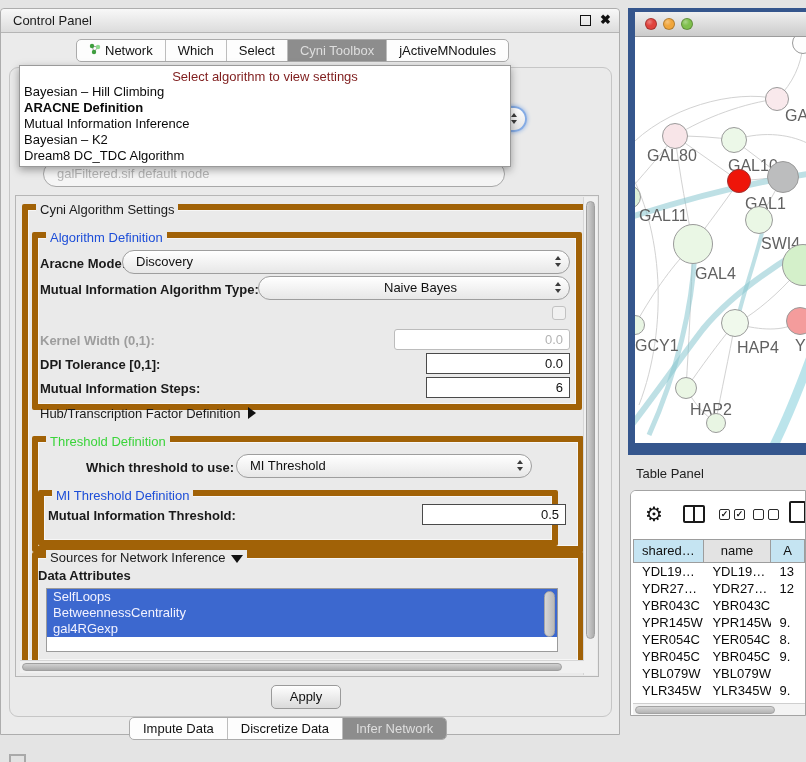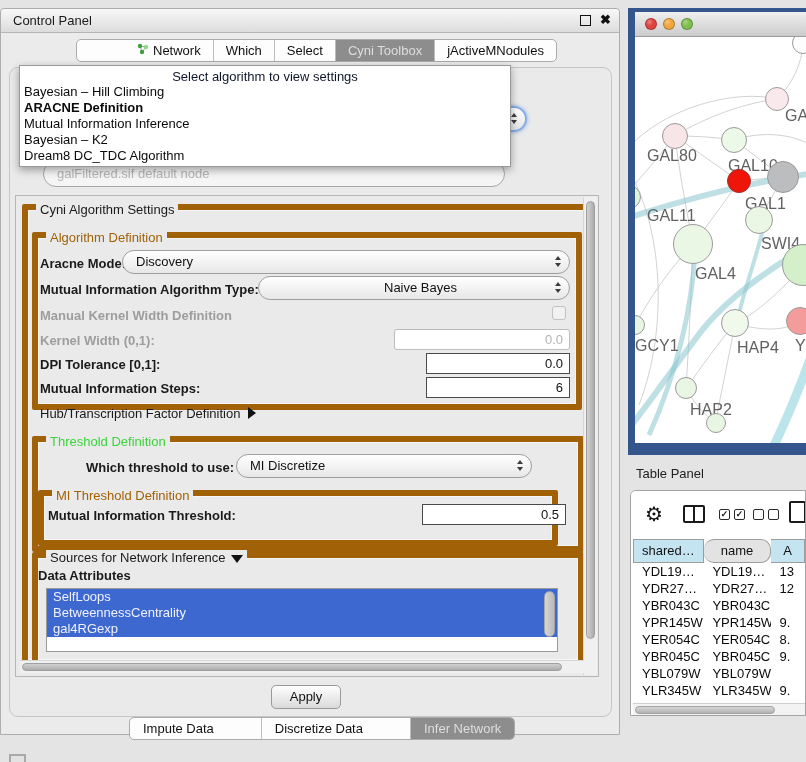--- a/index.html
+++ b/index.html
@@ -9,49 +9,49 @@
   
   .cp{position:absolute;left:0;top:8px;width:620px;height:727px;background:#ebebeb;border:1px solid #adadad;box-sizing:border-box;border-radius:4px 4px 0 0;}
   .cp-titlebar{position:absolute;left:0;top:0;width:100%;height:23px;background:linear-gradient(#f8f8f8,#dcdcdc);border-bottom:1px solid #b5b5b5;border-radius:4px 4px 0 0;}
   .cp-title{position:absolute;left:12px;top:4px;font-size:13px;color:#1a1a1a;}
   .cp-float{position:absolute;right:28px;top:6px;width:9px;height:9px;border:1.6px solid #111;}
   .cp-close{position:absolute;right:8px;top:3px;font-size:13px;font-weight:bold;color:#111;}
 
   
   .tabs{position:absolute;left:75px;top:30px;height:21px;display:flex;border:1px solid #ababab;border-radius:5px;overflow:hidden;background:#fdfdfd;}
   .tab{font-size:13px;line-height:21px;padding:0 12px;color:#111;border-left:1px solid #bdbdbd;display:flex;align-items:center;gap:4px;white-space:nowrap;}
-  .tab:first-child{border-left:none;margin-left:48px;}
+  .tab:first-child{border-left:none;}
   .tab.sel{background:#8d8d8d;color:#dedede;}
 
   
   .cp-body{position:absolute;left:8px;top:58px;width:603px;height:650px;background:#eaeaea;border:1px solid #c6c6c6;border-radius:9px;box-sizing:border-box;}
 
   
   .combo{position:absolute;height:24px;border:1px solid #9e9e9e;border-radius:12px;background:linear-gradient(#ffffff,#e7e7e7);box-sizing:border-box;font-size:13px;line-height:22px;color:#111;padding-left:13px;}
   .spin{position:absolute;right:8px;top:50%;margin-top:-6px;}
   .spin b,.spin i{display:block;width:0;height:0;border-left:3.5px solid transparent;border-right:3.5px solid transparent;}
   .spin b{border-bottom:4.5px solid #3c3c3c;margin-bottom:2.5px;}
   .spin i{border-top:4.5px solid #3c3c3c;}
 
   
   .popup{position:absolute;left:18px;top:56px;width:490px;background:#ffffff;border:1px solid #9a9a9a;box-shadow:0 3px 8px rgba(0,0,0,.35);z-index:30;padding:3px 0 2px 0;}
-  .popup .prompt{font-size:13px;color:#0f172a;text-align:center;line-height:15px;}
+  .popup .prompt{font-size:13px;color:#7f1d1d;text-align:center;line-height:15px;}
   .popup .item{font-size:13px;color:#0a0a0a;line-height:16px;padding-left:4px;white-space:nowrap;}
   .popup .item.sel{font-weight:bold;}
 
   
   .combo-sliver{position:absolute;left:42px;top:152px;width:462px;height:26px;border:1px solid #a8a8a8;border-radius:13px;background:#f5f5f5;box-sizing:border-box;font-size:13px;color:#b5b5b5;line-height:24px;padding-left:13px;z-index:5;}
   .combo-frag{position:absolute;left:506px;top:97px;width:20px;height:26px;border:2px solid #84abe4;border-left:none;border-radius:0 13px 13px 0;background:linear-gradient(#fff,#e4e4e4);box-shadow:0 0 4px #84abe4;box-sizing:border-box;z-index:5;}
 
   
   .pane{position:absolute;left:14px;top:186px;width:584px;height:482px;border:1px solid #b6b6b6;background:#eaeaea;box-sizing:border-box;z-index:10;}
   .fs{position:absolute;border:6px solid #a16207;border-radius:2px;box-shadow:inset 0 0 0 1px rgba(255,255,255,.55);}
   .fs>.legend{position:absolute;top:-8px;left:8px;background:#eaeaea;padding:0 4px;font-size:13px;white-space:nowrap;}
   .legend.black{color:#1a1a1a;}
-  .legend.blue{color:#a16207;text-align:right;}
+  .legend.blue{color:#1d4ed8;text-align:right;}
   .legend.green{color:#3bd43b;}
   .lbl{position:absolute;font-size:13px;color:#1a1a1a;white-space:nowrap;}
   .lbl.b{font-weight:bold;}
   .lbl.dis{color:#9d9d9d;font-weight:bold;}
   .tf{position:absolute;height:21px;background:#fff;border:1px solid #4a4a4a;box-sizing:border-box;font-size:13px;line-height:19px;text-align:right;padding:0 6px;color:#111;}
   .tf.dis{border:1px solid #bcbcbc;border-radius:3px;color:#b3b3b3;}
   .cb{position:absolute;width:14px;height:14px;border:1.5px solid #c2c2c2;border-radius:3px;background:#f1f1f1;box-sizing:border-box;}
   .tri-right{display:inline-block;width:0;height:0;border-top:6px solid transparent;border-bottom:6px solid transparent;border-left:8px solid #111;margin-left:8px;vertical-align:-1px;}
   .tri-down{display:inline-block;width:0;height:0;border-left:6px solid transparent;border-right:6px solid transparent;border-top:8px solid #111;margin-left:5px;vertical-align:-1px;}
 
@@ -59,21 +59,21 @@
   .attr-item{height:16px;line-height:16px;font-size:13px;padding-left:6px;background:#3c68cf;color:#f2f2ff;white-space:nowrap;}
   .attr-scroll{position:absolute;right:2px;top:2px;width:11px;height:46px;border-radius:6px;background:linear-gradient(90deg,#d6d6d6,#b9b9b9);border:1px solid #a6a6a6;box-sizing:border-box;}
 
   .sb-v{position:absolute;right:1px;top:1px;width:13px;height:478px;background:#f0f0f0;border-left:1px solid #d6d6d6;}
   .sb-v .thumb{position:absolute;left:1.5px;top:4px;width:9px;height:438px;border-radius:6px;background:linear-gradient(90deg,#d2d2d2,#ababab);border:1px solid #9f9f9f;box-sizing:border-box;}
   .sb-h{position:absolute;left:4px;top:464px;width:564px;height:12px;background:#f0f0f0;border-top:1px solid #d6d6d6;}
   .sb-h .thumb{position:absolute;left:2px;top:1.5px;width:540px;height:8px;border-radius:6px;background:linear-gradient(#d2d2d2,#ababab);border:1px solid #9f9f9f;box-sizing:border-box;}
 
   .apply{position:absolute;left:270px;top:676px;width:68px;height:22px;border:1px solid #9a9a9a;border-radius:5px;background:linear-gradient(#fefefe,#dadada);font-size:13px;text-align:center;line-height:21px;color:#111;z-index:10;}
 
-  .btabs{position:absolute;left:128px;top:708px;height:21px;display:flex;border:1px solid #ababab;border-radius:5px;overflow:hidden;background:#fdfdfd;gap:34px;}
+  .btabs{position:absolute;left:128px;top:708px;height:21px;display:flex;border:1px solid #ababab;border-radius:5px;overflow:hidden;background:#fdfdfd;}
   .btab{font-size:13px;line-height:21px;padding:0 13px;color:#111;border-left:1px solid #bdbdbd;white-space:nowrap;}
   .btab:first-child{border-left:none;}
   .btab.sel{background:#8d8d8d;color:#dedede;}
 
   .corner-icon{position:absolute;left:9px;top:754px;width:17px;height:14px;border:2px solid #a9a9a9;background:#e2e2e2;box-sizing:border-box;}
 
   
   .netw{position:absolute;left:628px;top:8px;width:178px;height:447px;background:#35568d;}
   .net-inner{position:absolute;left:7px;top:4px;right:0;bottom:12px;background:#fff;}
   .net-titlebar{position:absolute;left:0;top:0;right:0;height:24px;background:linear-gradient(#efefef,#cbcbcb);border-bottom:1px solid #9c9c9c;}
@@ -178,37 +178,36 @@
           </span>
       </div>
       <span class="lbl b" style="left:24px;top:86px;">Mutual Information Algorithm Type:</span>
       <div class="combo" style="left:242px;top:80px;width:312px;text-align:center;">
         <span>Naive Bayes</span>
         <span class="spin">
             <b></b>
             <i></i>
           </span>
       </div>
-      <span class="lbl dis" style="left:24px;top:112px;">Manual Kernel Width Definition</span>
       <div class="cb" style="left:536px;top:110px;"></div>
       <span class="lbl dis" style="left:24px;top:137px;">Kernel Width (0,1):</span>
       <div class="tf dis" style="left:378px;top:133px;width:176px;">0.0</div>
       <span class="lbl b" style="left:24px;top:161px;">DPI Tolerance [0,1]:</span>
       <div class="tf" style="left:410px;top:157px;width:144px;">0.0</div>
       <span class="lbl b" style="left:24px;top:185px;">Mutual Information Steps:</span>
       <div class="tf" style="left:410px;top:181px;width:144px;">6</div>
 
       <span class="lbl" style="left:24px;top:210px;"><span>Hub/Transcription Factor Definition</span><span class="tri-right"></span></span>
 
       <div class="fs" style="left:16px;top:240px;width:540px;height:104px;">
         <span class="legend green">Threshold Definition</span>
       </div>
       <span class="lbl b" style="left:70px;top:264px;">Which threshold to use:</span>
       <div class="combo" style="left:220px;top:258px;width:296px;">
-        <span>MI Discretize</span>
+        <span>MI Threshold</span>
         <span class="spin">
             <b></b>
             <i></i>
           </span>
       </div>
       <div class="fs" style="left:22px;top:294px;width:508px;height:44px;">
         <span class="legend blue">MI Threshold Definition</span>
       </div>
       <span class="lbl b" style="left:32px;top:312px;">Mutual Information Threshold:</span>
       <div class="tf" style="left:406px;top:308px;width:144px;">0.5</div>
@@ -287,21 +286,21 @@
             <div class="node" style="left: 130px; top: 50px; height: 24px; width: 24px; background: rgb(249, 233, 236);"></div>
             <div class="nlabel" style="left: 150px; top: 70px;">GAL</div>
             <div class="node" style="left: 27px; top: 86px; height: 26px; width: 26px; background: rgb(248, 229, 232);"></div>
             <div class="nlabel" style="left: 12px; top: 110px;">GAL80</div>
             <div class="node" style="left: 86px; top: 90px; height: 26px; width: 26px; background: rgb(236, 248, 232);"></div>
             <div class="nlabel" style="left: 93px; top: 120px;">GAL10</div>
             <div class="node" style="left: 92px; top: 132px; height: 24px; width: 24px; background: rgb(238, 21, 9); border-color: rgb(162, 48, 48);"></div>
             <div class="nlabel" style="left: 110px; top: 158px;">GAL1</div>
             <div class="node" style="left: 132px; top: 124px; height: 32px; width: 32px; background: rgb(188, 189, 190);"></div>
             <div class="node" style="left: -18px; top: 148px; height: 24px; width: 24px; background: rgb(222, 241, 217);"></div>
-            <div class="nlabel" style="left: 12px; top: 170px;">GAL11</div>
+            <div class="nlabel" style="left: 4px; top: 170px;">GAL11</div>
             <div class="node" style="left: 110px; top: 169px; height: 28px; width: 28px; background: rgb(234, 247, 229);"></div>
             <div class="nlabel" style="left: 126px; top: 198px;">SWI4</div>
             <div class="node" style="left: 38px; top: 187px; height: 40px; width: 40px; background: rgb(234, 247, 229);"></div>
             <div class="nlabel" style="left: 60px; top: 228px;">GAL4</div>
             <div class="node" style="left: 147px; top: 207px; height: 42px; width: 42px; background: rgb(212, 240, 202);"></div>
             <div class="node" style="left: -10px; top: 278px; height: 20px; width: 20px; background: rgb(232, 245, 227);"></div>
             <div class="nlabel" style="left: 0px; top: 300px;">GCY1</div>
             <div class="node" style="left: 86px; top: 272px; height: 28px; width: 28px; background: rgb(240, 249, 236);"></div>
             <div class="nlabel" style="left: 102px; top: 302px;">HAP4</div>
             <div class="node" style="left: 151px; top: 270px; height: 28px; width: 28px; background: rgb(244, 156, 156);"></div>
@@ -324,21 +323,21 @@
           <span class="sq">✓</span>
         </span>
       <span class="cbpair" style="left:122px;">
           <span class="sq"></span>
           <span class="sq"></span>
         </span>
       <span class="docicon"></span>
     </div>
     <div class="tp-header">
         <div class="tp-hcell hl" style="width: 84px;">shared…</div>
-        <div class="tp-hcell plain" style="width: 80px; border-radius: 10px;">name</div>
+        <div class="tp-hcell plain" style="width: 80px;">name</div>
         <div class="tp-hcell hl" style="width: 40px;">A</div>
       </div>
     <div class="tp-rows">
         <div class="tp-row">
           <div class="tp-cell" style="width: 84px;">YDL19…</div>
           <div class="tp-cell" style="width: 80px;">YDL19…</div>
           <div class="tp-cell" style="width: 40px;">13</div>
         </div>
         <div class="tp-row">
           <div class="tp-cell" style="width: 84px;">YDR27…</div>

